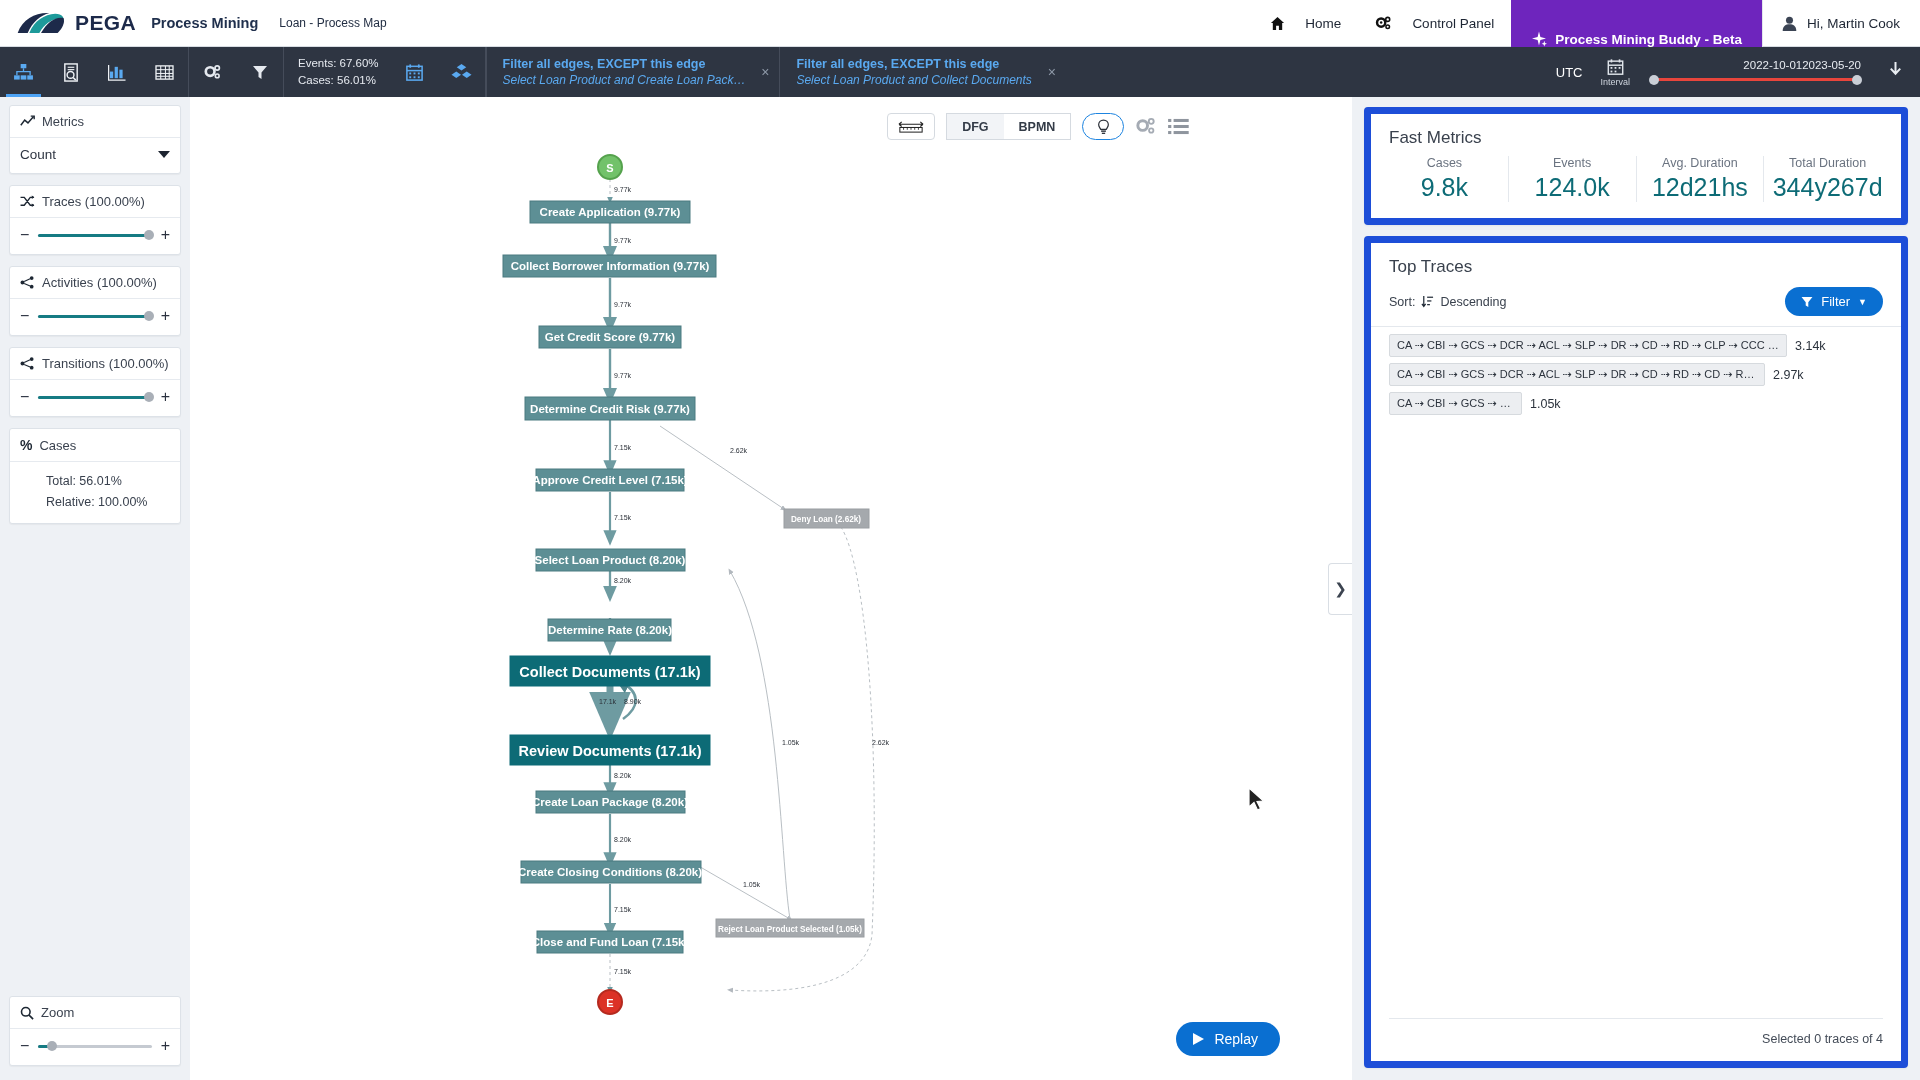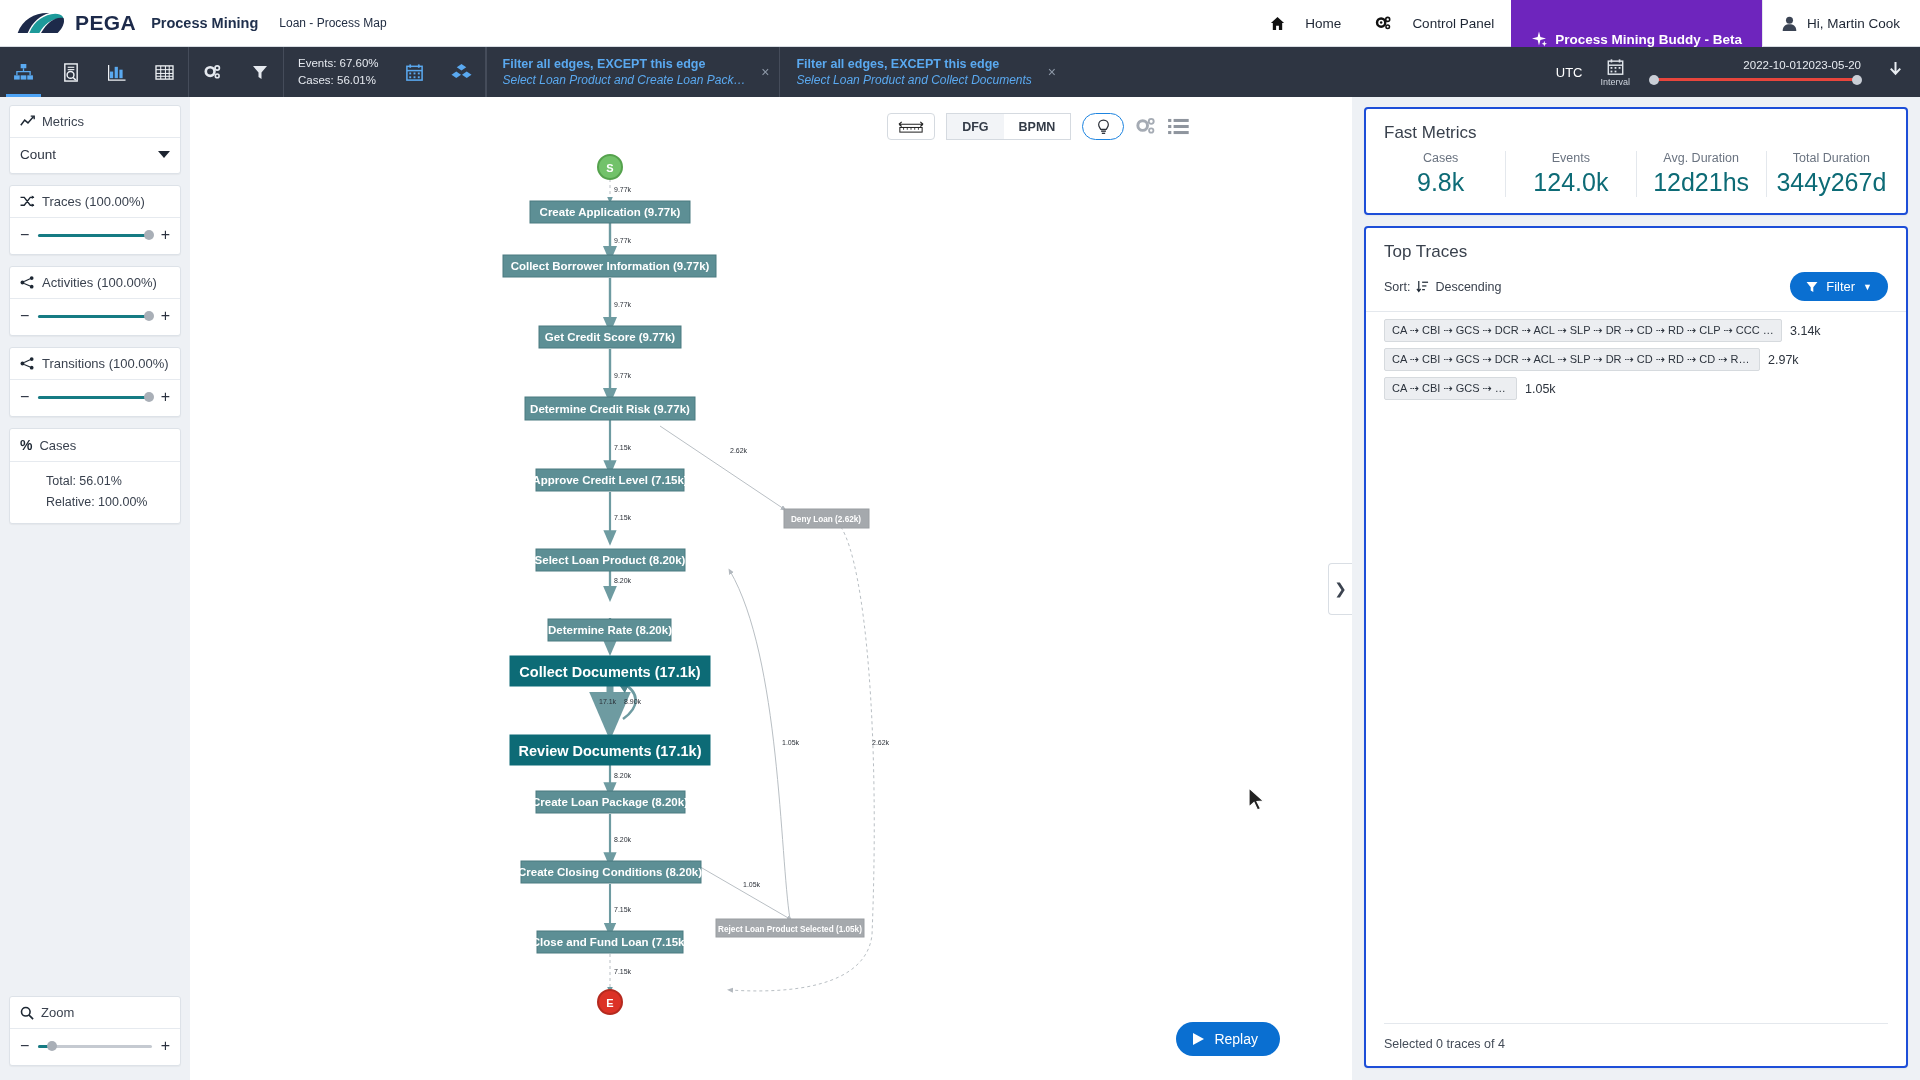--- a/index.html
+++ b/index.html
@@ -145,21 +145,21 @@
   .panel-toggle {
     position: absolute; right: 0; top: 50%; transform: translateY(-50%);
     width: 24px; height: 52px; background: #fff; border: 1px solid #d9dee4; border-right: none;
     border-radius: 4px 0 0 4px; display: flex; align-items: center; justify-content: center;
     cursor: pointer; z-index: 5; color: #3c4450; font-size: 15px;
   }
   .cursor-arrow { position: absolute; left: 1057px; top: 690px; pointer-events: none; }
 
   
   .right-panel { width: 568px; padding: 10px 12px 12px; flex-shrink: 0; display: flex; flex-direction: column; gap: 11px; }
-  .rp-card { background: #fff; border: 2px solid #1d4ed8; border-radius: 4px; box-shadow: 0 1px 2px rgba(0,0,0,.05); }
+  .rp-card { background: #fff; border: 7px solid #1d4ed8; border-radius: 4px; box-shadow: 0 1px 2px rgba(0,0,0,.05); }
   .rp-title { font-size: 17px; color: #39414d; padding: 14px 18px 6px; }
   .metrics-row { display: flex; padding: 2px 10px 16px; }
   .metric-cell { flex: 1; text-align: center; border-right: 1px solid #e4e8ed; }
   .metric-cell:last-child { border-right: none; }
   .metric-lbl { font-size: 12.5px; color: #6a7380; margin-bottom: 3px; }
   .metric-val { font-size: 25px; color: #0d6b76; }
 
   .traces-card { flex: 1; display: flex; flex-direction: column; }
   .sort-row { display: flex; align-items: center; padding: 4px 18px 10px; }
   .sort-lbl { font-size: 12.5px; color: #39414d; display: flex; align-items: center; gap: 6px; }
@@ -170,21 +170,21 @@
   }
   .traces-list { border-top: 1px solid #e4e8ed; padding: 7px 18px 0; }
   .trace-row { display: flex; align-items: center; gap: 8px; margin-bottom: 6px; }
   .trace-bar {
     background: #eceef1; border: 1px solid #d6dade; border-radius: 2px;
     font-size: 11px; color: #2c333d; padding: 4px 7px; white-space: nowrap;
     overflow: hidden; text-overflow: ellipsis; cursor: pointer;
   }
   .trace-count { font-size: 12.5px; color: #2c333d; white-space: nowrap; }
   .traces-footer {
-    margin-top: auto; border-top: 1px solid #e4e8ed; text-align: left;
+    margin-top: auto; border-top: 1px solid #e4e8ed; text-align: right;
     font-size: 12.5px; color: #444c58; padding: 13px 0 15px; margin-left: 18px; margin-right: 18px;
   }
 </style>
 </head>
 <body>
 
 <div class="header">
   <div class="brand">
     <svg class="pega-logo" viewBox="0 0 60 30">
       <path d="M2 27 C8 10 24 2 40 3 C30 6 20 13 14 27 Z" fill="#1d2a4a"></path>

